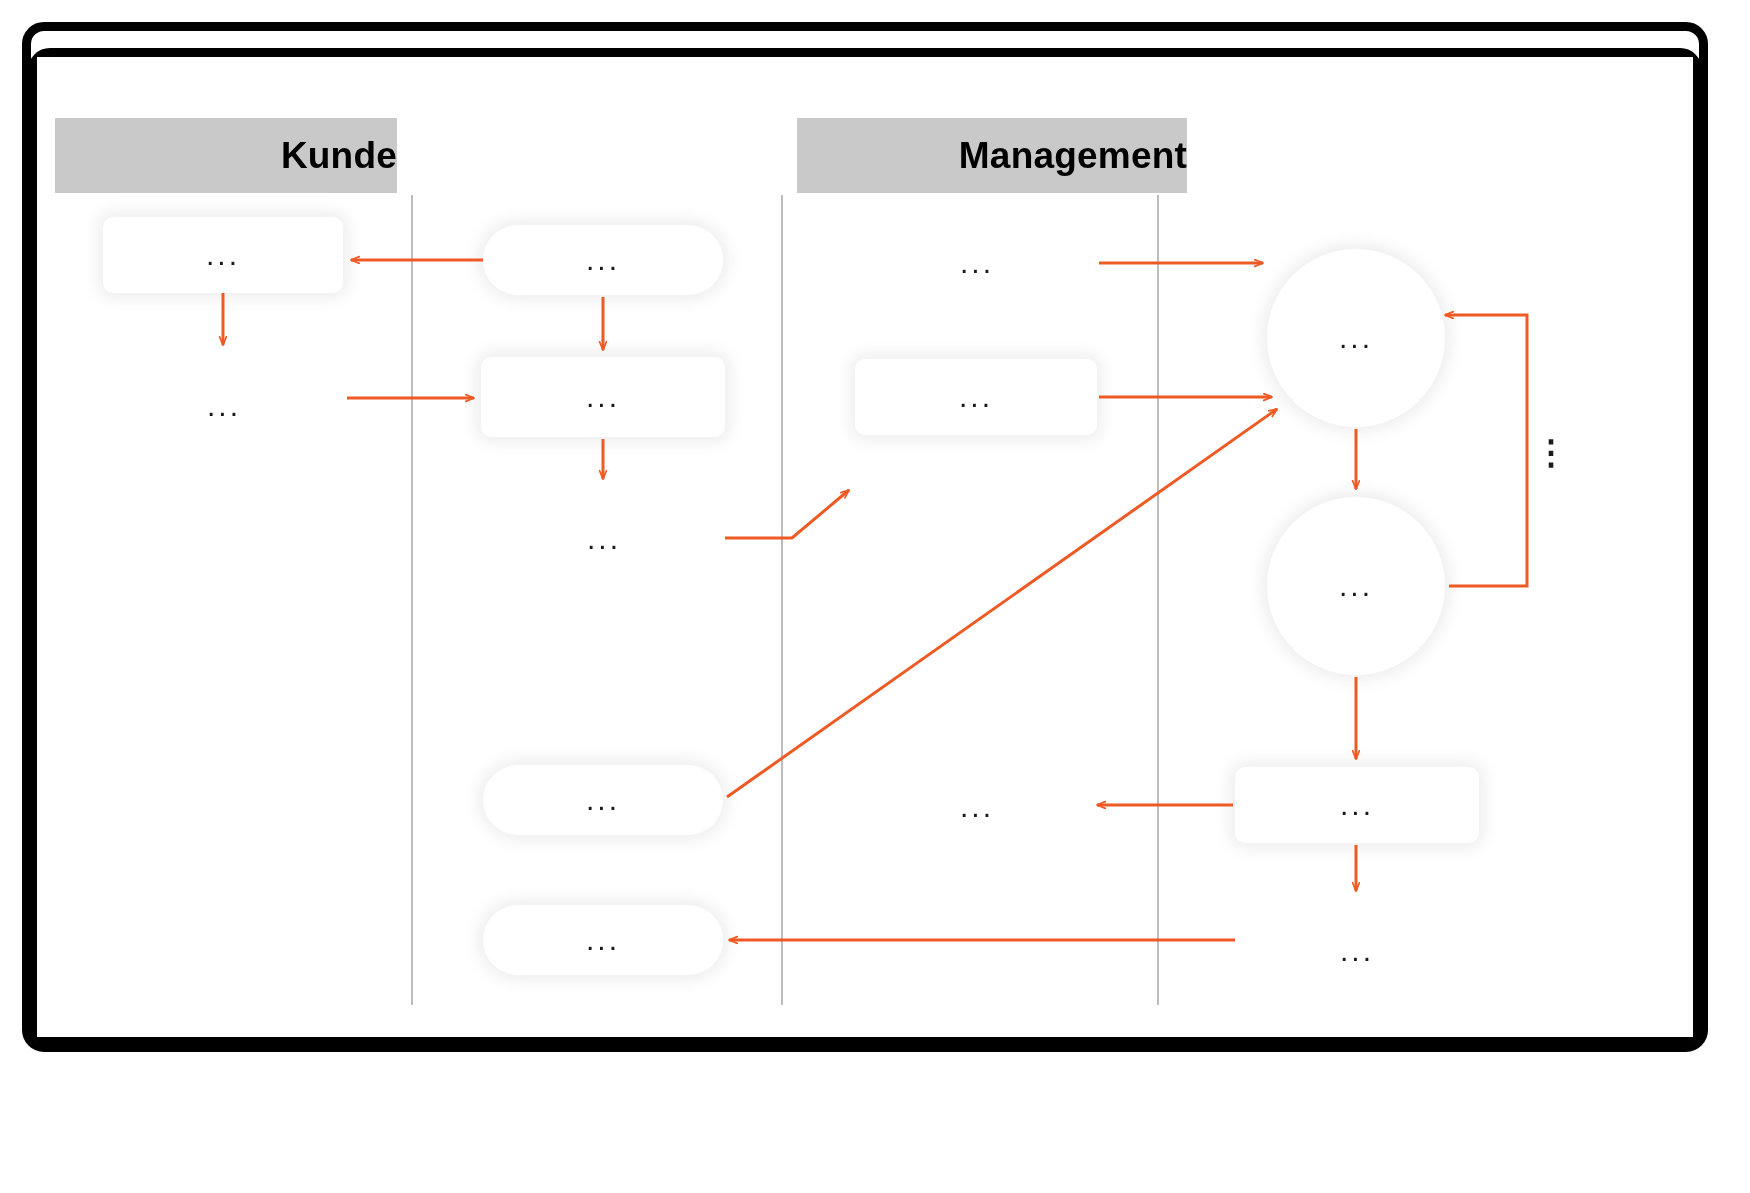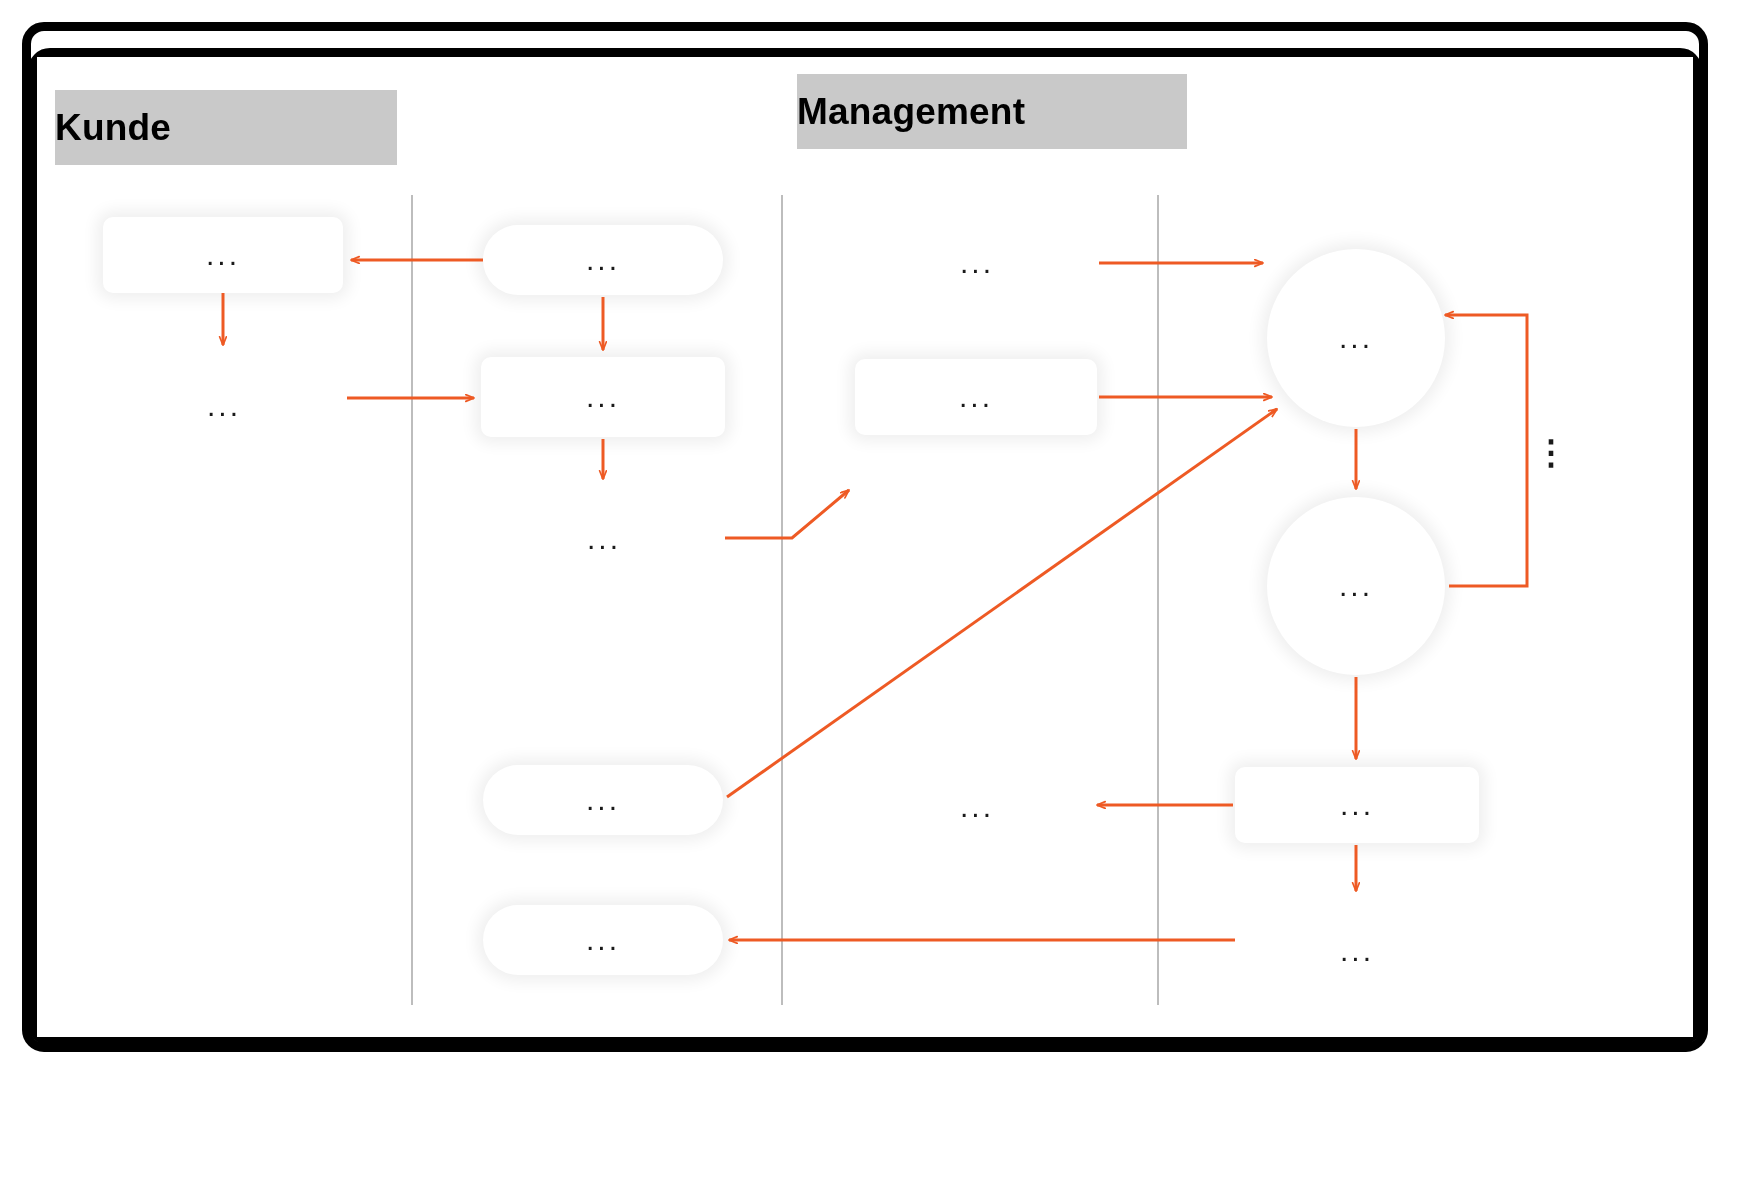--- a/index.html
+++ b/index.html
@@ -51,24 +51,25 @@
 
   
   .lane-header {
     position: absolute;
     background: #c9c9c9;
     color: #000000;
     font-weight: bold;
     font-size: 37px;
     display: flex;
     align-items: center;
-    justify-content: flex-start;
+    justify-content: flex-end;
     letter-spacing: 0.2px;
     height: 75px;
     box-sizing: border-box;
+    margin-top: 28px;
   }
 
   
   .lane-divider {
     position: absolute;
     width: 2px;
     background: #bdbdbd;
   }
 
   
@@ -138,21 +139,21 @@
 <body>
 
 <div id="frame-outer"></div>
 <div id="frame-inner"></div>
 
 <div id="canvas">
 
   <div class="lane-header" style="left:18px; top:33px; width:342px;">
     <span>Kunde</span>
   </div>
-  <div class="lane-header" style="left:760px; top:17px; width:390px;">
+  <div class="lane-header" style="left:760px; top:33px; width:390px;">
     <span>Management</span>
   </div>
 
   <div class="lane-divider" style="left:374px; top:138px; height:810px;"></div>
   <div class="lane-divider" style="left:744px; top:138px; height:810px;"></div>
   <div class="lane-divider" style="left:1120px; top:138px; height:810px;"></div>
 
   <div class="shape shape-rect" style="left:66px; top:160px; width:240px; height:76px;">
     <span>...</span>
   </div>

